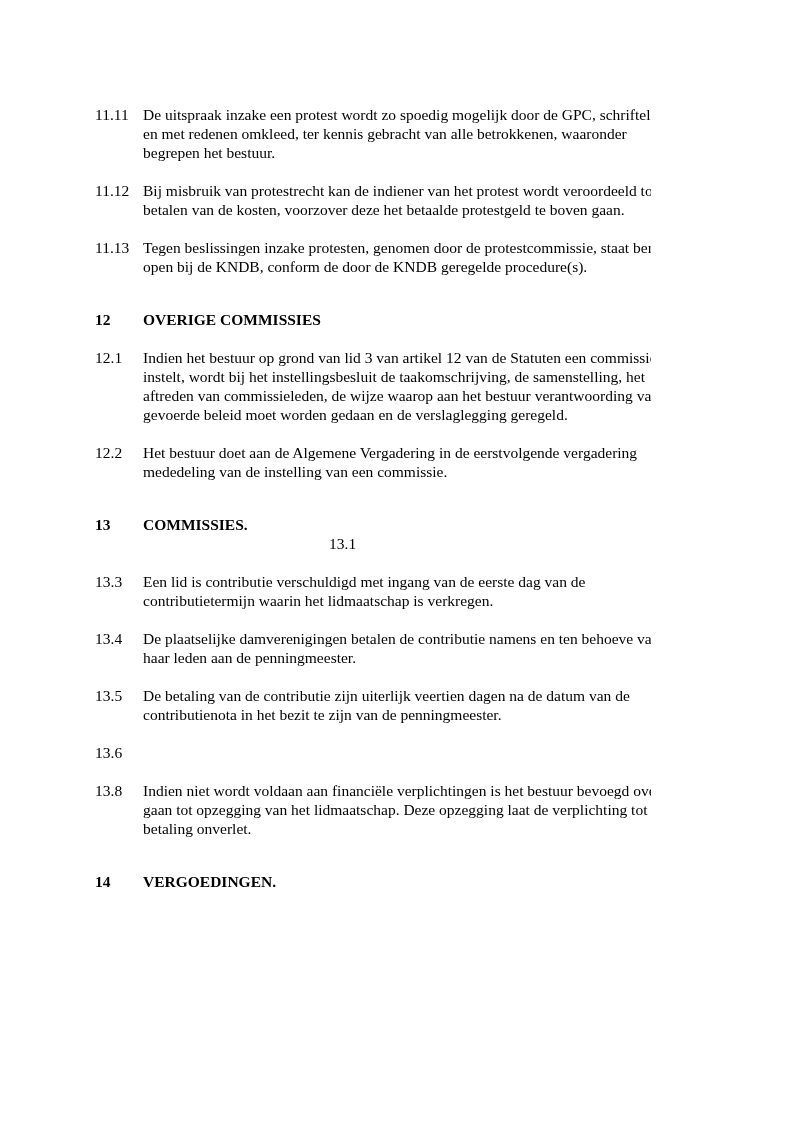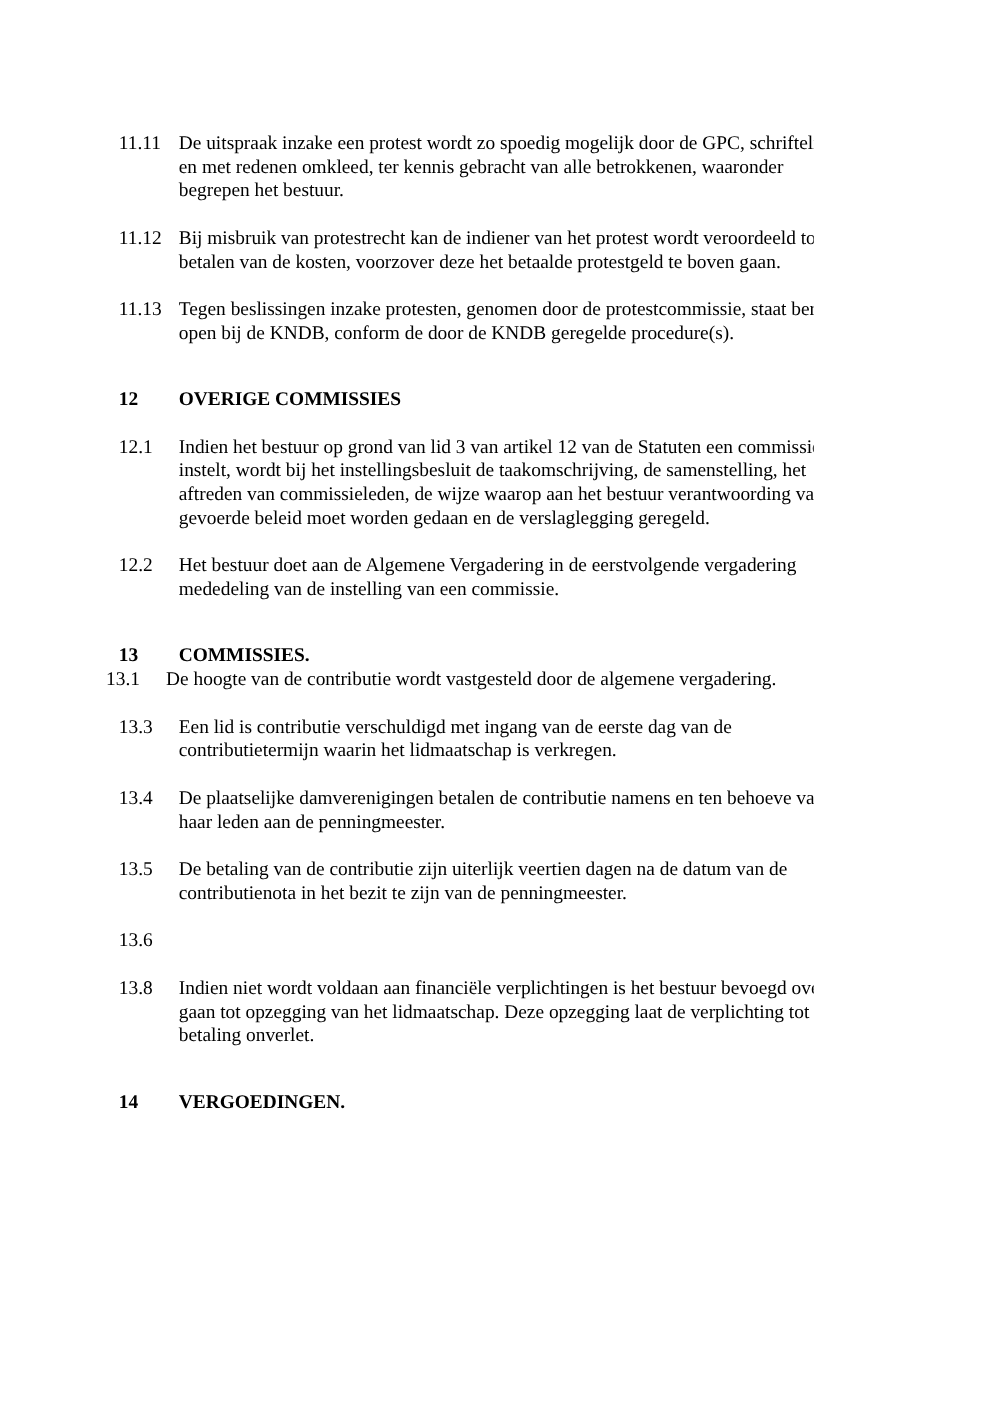--- a/index.html
+++ b/index.html
@@ -85,21 +85,20 @@
 mededeling van de instelling van een commissie.</span>
     </div>
 
     <div class="block heading g-section">
       <span class="num">13</span>
       <span class="txt">COMMISSIES.</span>
     </div>
 
     <div class="block g-none">
       <span class="num">13.1</span>
-      <span class="txt">De hoogte van de contributie wordt vastgesteld door de algemene vergadering.</span>
     </div>
 
 
     <div class="block g-para">
       <span class="num">13.3</span>
       <span class="txt">Een lid is contributie verschuldigd met ingang van de eerste dag van de
 contributietermijn waarin het lidmaatschap is verkregen.</span>
     </div>
 
     <div class="block g-para">

